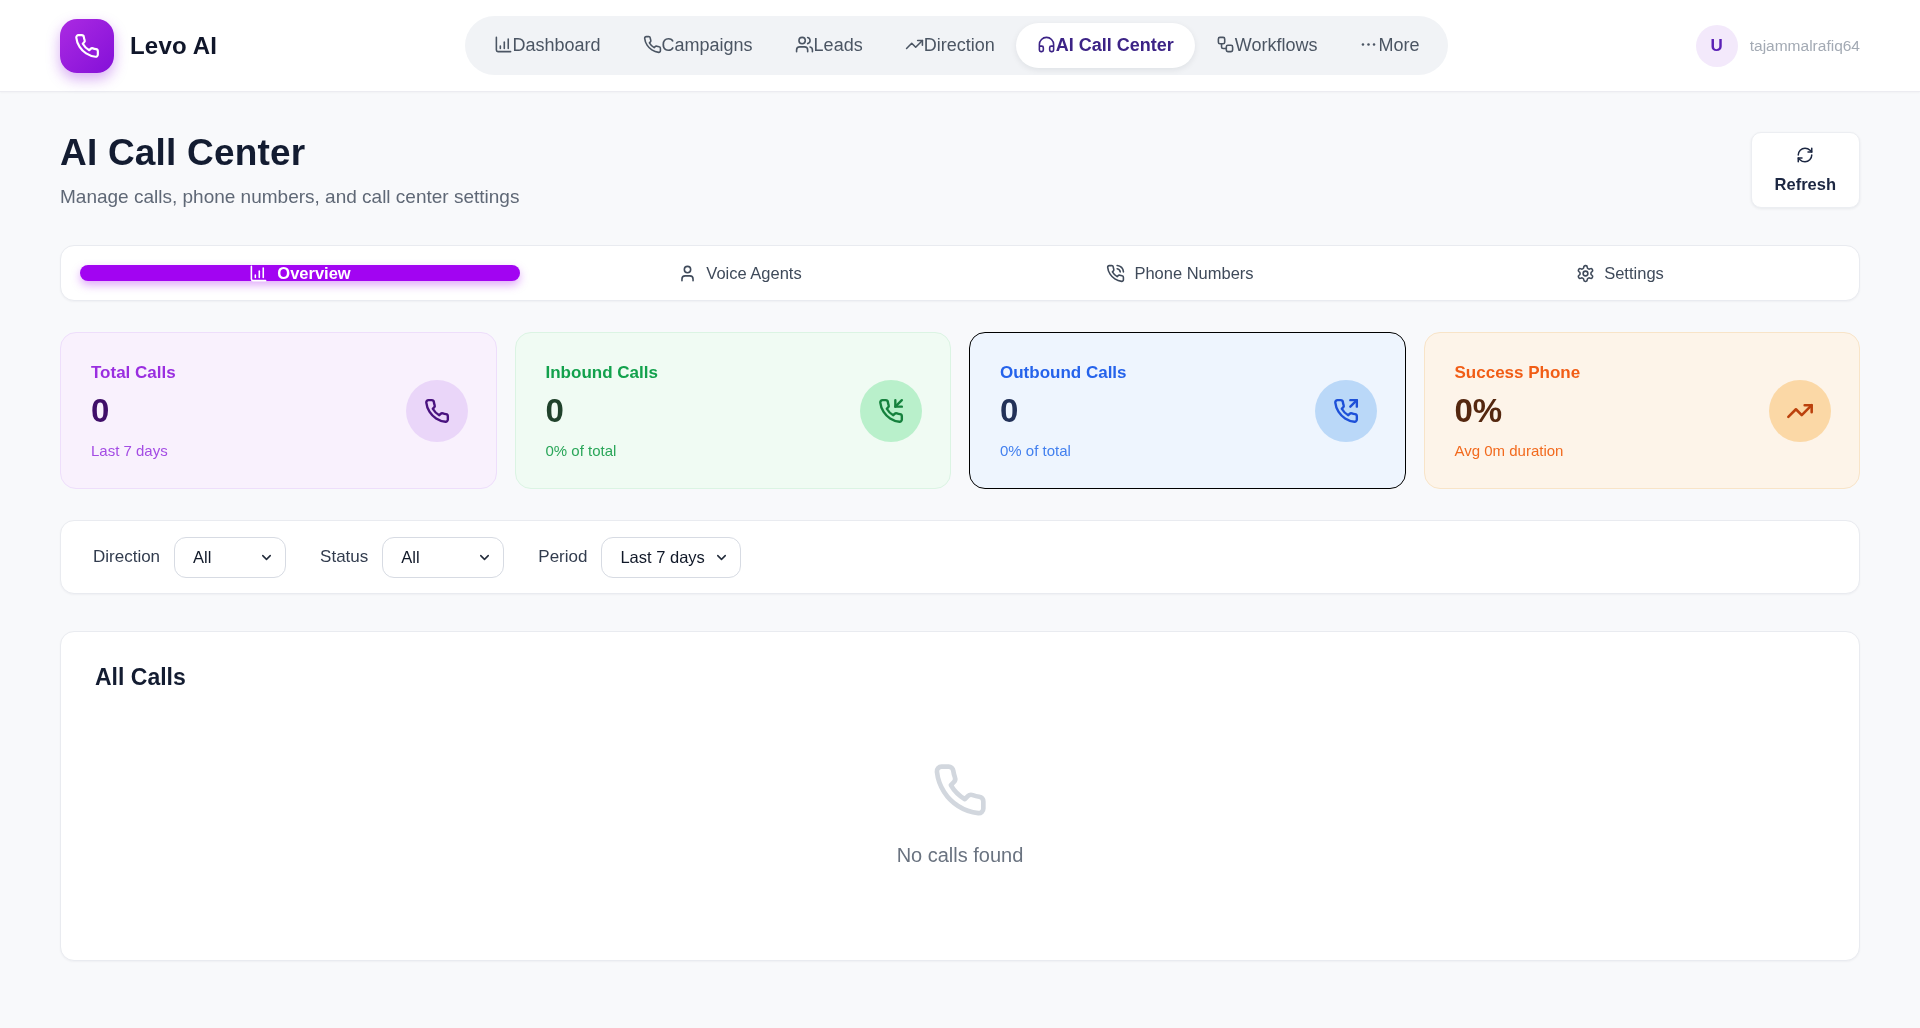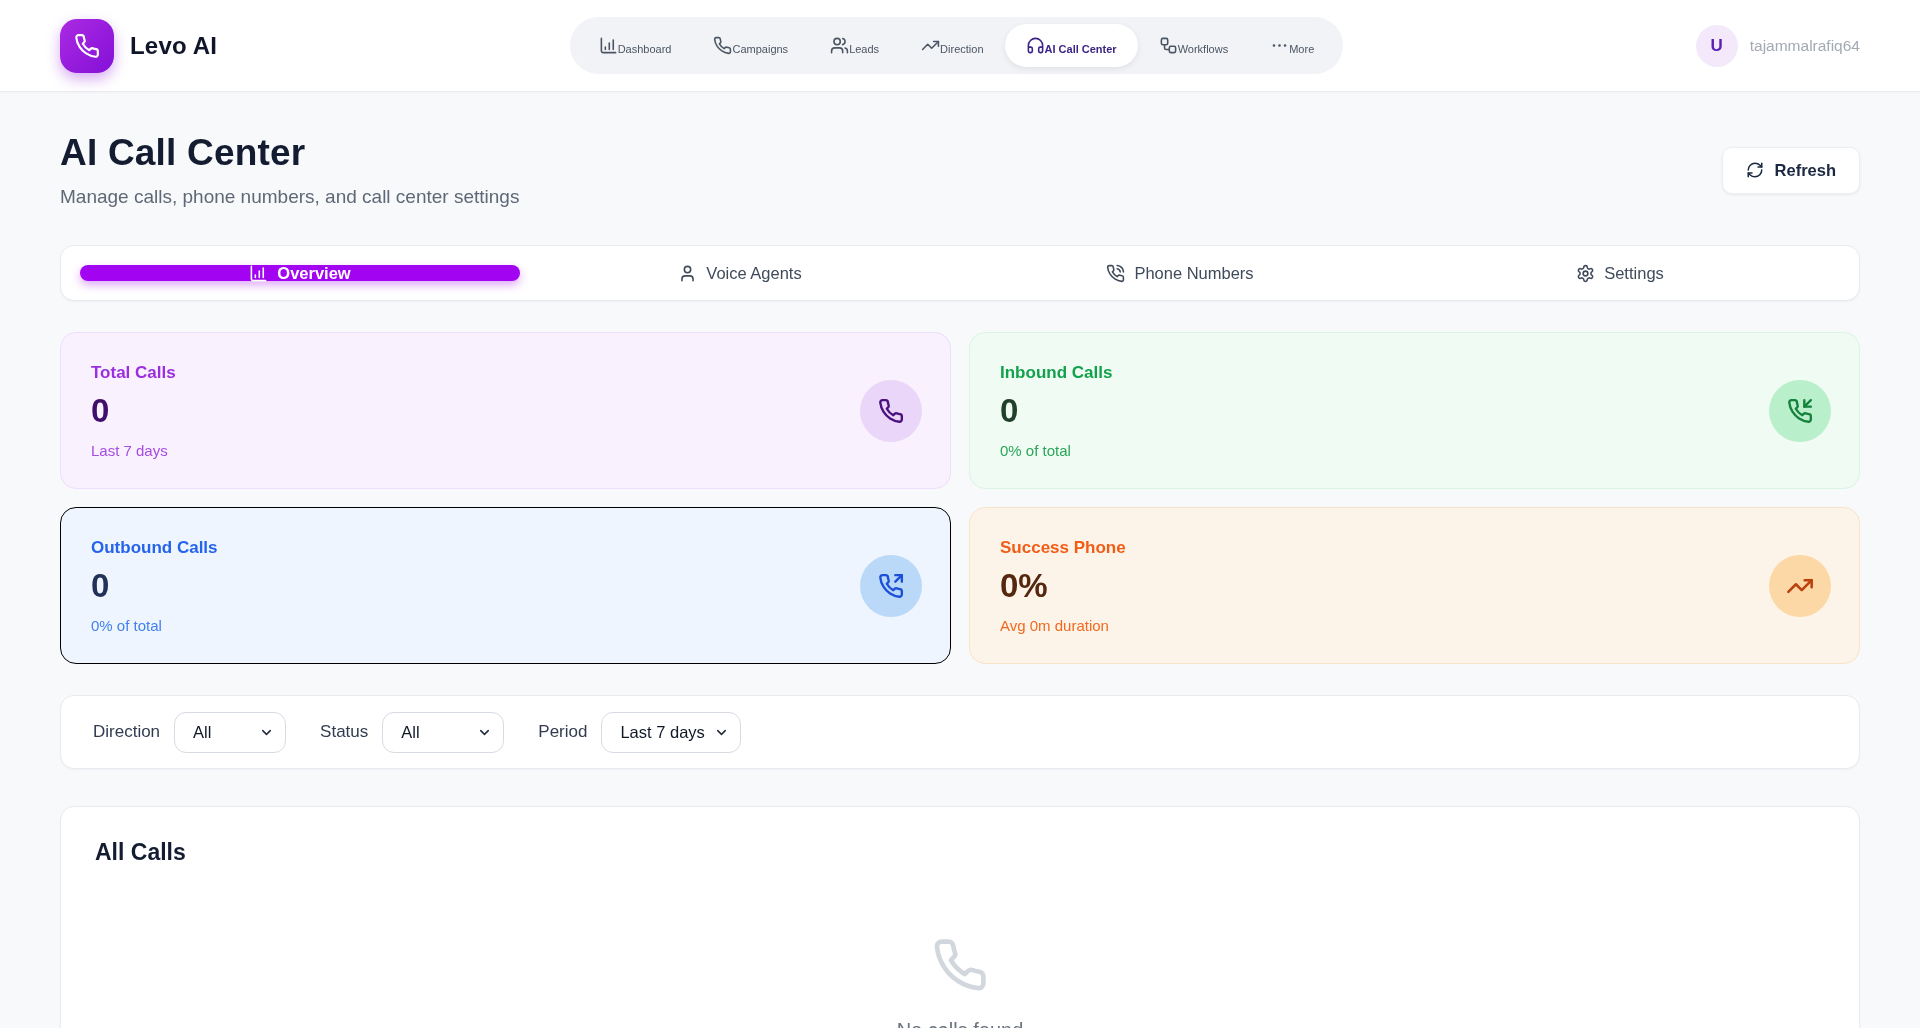--- a/index.html
+++ b/index.html
@@ -34,25 +34,25 @@
 
   .main-nav {
     margin: 0 auto;
     background: #f1f3f6;
     border-radius: 999px;
     padding: 7px 8px;
     display: flex;
     align-items: center;
   }
   .nav-item {
-    display: flex; align-items: flex-end; 
+    display: flex; align-items: flex-start; 
     padding: 12px 21px;
     border-radius: 999px;
     color: #4b5563;
-    font-size: 11px;
+    font-size: 18px;
     cursor: pointer;
     white-space: nowrap;
   }
   .nav-item.active {
     background: #ffffff;
     color: #3c2386;
     font-weight: 600;
     box-shadow: 0 2px 6px rgba(16,24,40,.08);
   }
   .user-area { display: flex; align-items: center; gap: 12px; flex: 0 0 auto; }
@@ -73,20 +73,21 @@
   .refresh-btn {
     display: flex; align-items: center; gap: 11px;
     background: #ffffff;
     border: 1px solid #eceef2;
     border-radius: 10px;
     padding: 13px 23px;
     font-size: 16.5px; font-weight: 600; color: #1c2742;
     font-family: inherit;
     box-shadow: 0 1px 3px rgba(16,24,40,.07);
     cursor: pointer;
+    flex-direction: column;
   }
 
   
   .tab-bar {
     margin-top: 37px;
     background: #ffffff;
     border: 1px solid #e9ebf0;
     border-radius: 14px;
     height: 56px;
     display: flex;
@@ -105,21 +106,21 @@
     background: #a204f2;
     color: #ffffff;
     font-weight: 600;
     box-shadow: 0 4px 10px rgba(162,4,242,.35);
   }
 
   
   .stats-row {
     margin-top: 31px;
     display: grid;
-    grid-template-columns: repeat(2, 1fr);
+    grid-template-columns: repeat(4, 1fr);
     gap: 18px;
   }
   .stat-card {
     position: relative;
     height: 157px;
     border-radius: 16px;
     padding: 30px 30px 0;
   }
   .stat-title { font-size: 17px; font-weight: 600; }
   .stat-value { font-size: 33px; font-weight: 700; margin-top: 9px; }

